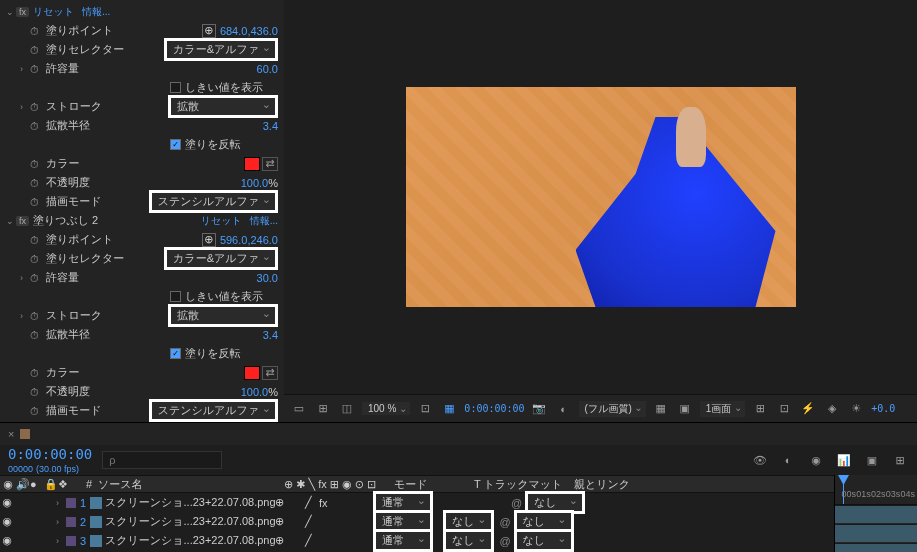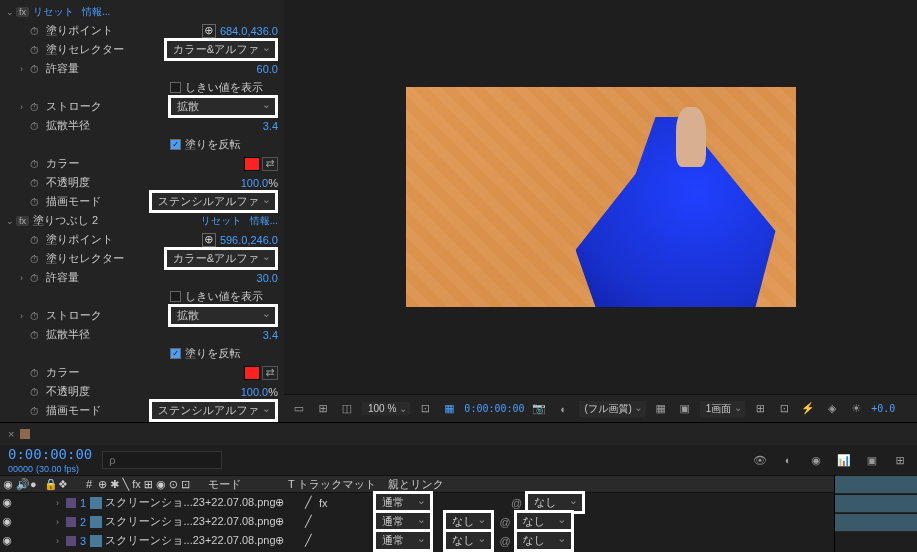--- a/index.html
+++ b/index.html
@@ -257,20 +257,21 @@
  </div>
  <div style="display:flex;flex:1">
   <div style="width:834px">
    <div class="colhead">
     <span style="width:16px;text-align:center">◉</span>
     <span style="width:14px">🔊</span>
     <span style="width:14px">●</span>
     <span style="width:14px;color:#888">🔒</span>
     <span style="width:22px">❖</span>
     <span style="width:18px;text-align:center">#</span>
+    <span style="width:186px">ソース名</span>
     <span style="width:110px">⊕ ✱ ╲ fx ⊞ ◉ ⊙ ⊡</span>
     <span style="width:80px">モード</span>
     <span style="width:100px">T  トラックマット</span>
     <span style="width:90px">親とリンク</span>
    </div>
    <div id="layers">
           <div class="layerrow">
             <span class="eye">◉</span>
             <span style="width:14px"></span>
             <span style="width:14px"></span>
@@ -334,20 +335,28 @@
             <span class="dropdown" style="min-width:60px">なし</span>
           </div>
         </div>
    <div class="layerrow">
     <span style="width:98px"></span>
 
    </div>
   </div>
   <div class="sep"></div>
   <div class="tlright">
+   <div class="ruler" id="ruler">
+    <div class="playhead" style="left:8px"></div>
+   <span class="tick" style="left: 8%;">00s</span>
+          <span class="tick" style="left: 26%;">01s</span>
+          <span class="tick" style="left: 44%;">02s</span>
+          <span class="tick" style="left: 62%;">03s</span>
+          <span class="tick" style="left: 80%;">04s</span>
+        </div>
    <div class="tracks" id="tracks">
           <div class="track">
             <div class="clip"></div>
           </div>
           <div class="track">
             <div class="clip"></div>
           </div>
           <div class="track">
             <div class="clip"></div>
           </div>

